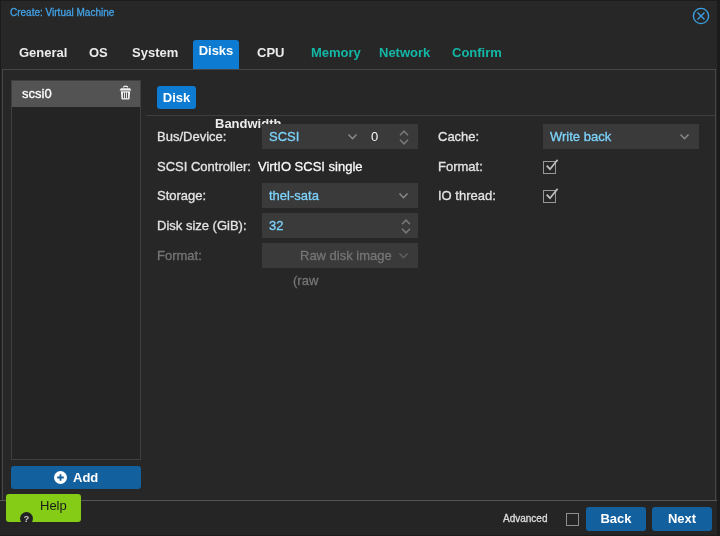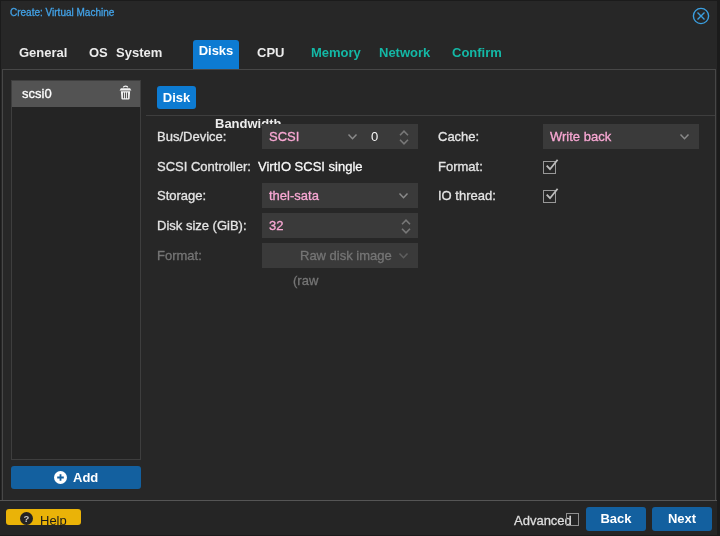--- a/index.html
+++ b/index.html
@@ -14,45 +14,45 @@
 .body-panel { position:absolute; left:2px; top:69px; width:714px; height:431px; border:1px solid #474747; border-bottom:none; background:#272727; }
 .listbox { position:absolute; left:11px; top:80px; width:130px; height:380px; border:1px solid #3e3e3e; background:#242424; }
 .selrow { position:absolute; left:12px; top:81px; width:128px; height:26px; background:#535353; color:#ffffff; font-size:13px; line-height:26px; }
 .selrow span { margin-left:10px; }
 .addbtn { position:absolute; left:11px; top:466px; width:130px; height:23px; background:#13609f; border-radius:3px; color:#fff; font-size:13px; font-weight:bold; text-align:center; line-height:23px; }
 .innertab { position:absolute; left:157px; top:86px; width:39px; height:23px; background:#0d7bd2; border-radius:3px; color:#fff; font-size:13px; font-weight:bold; text-align:center; line-height:23px; }
 .bandw { position:absolute; left:215px; top:90px; font-size:13px; font-weight:bold; color:#ececec;margin-top:26px; }
 .sep { position:absolute; left:146px; top:115px; width:569px; height:1px; background:#3e3e3e; }
 .lbl { position:absolute; font-size:13px; color:#e4e4e4; line-height:25px; height:25px; }
 .lbl.dis { color:#757575; }
-.field { position:absolute; width:156px; height:25px; background:#3a3a3a; color:#f9a8d4; font-size:13px; line-height:25px; }
+.field { position:absolute; width:156px; height:25px; background:#3a3a3a; color:#7dd3fc; font-size:13px; line-height:25px; }
 .field .txt { margin-left:7px; }
 .field.dis { color:#757575;padding-left:31px; }
 .plain { position:absolute; font-size:13px; color:#f7f7f7; line-height:25px; }
 .chk { position:absolute; width:13px; height:13px; border:1px solid #989898; background:transparent; }
 .footer { position:absolute; left:0px; top:500px; width:717px; height:35px; background:#252525; }
-.helpbtn { position:absolute; left:6px; top:509px; width:75px; height:16px; background:#eab308; border-radius:3px; }
+.helpbtn { position:absolute; left:6px; top:494px; width:75px; height:28px; background:#84cc16; border-radius:3px; }
 .helpbtn span { position:absolute; left:34px; top:4px; font-size:13px; color:#1b1b1b; }
-.advlbl { position:absolute; left:514px; top:513px; font-size:13px; color:#dddddd; }
+.advlbl { position:absolute; left:503px; top:513px; font-size:10px; color:#dddddd; }
 .btn { position:absolute; top:507px; width:60px; height:24px; background:#13609f; border-radius:3px; color:#fff; font-size:13px; font-weight:bold; text-align:center; line-height:24px; }
 svg { position:absolute; display:block; }
 </style>
 </head>
 <body>
 <div class="win"></div>
 <div class="title">Create: Virtual Machine</div>
 
 <svg class="abs" style="left:692px;top:7px" width="18" height="18" viewBox="0 0 18 18">
   <circle cx="9" cy="9" r="7.6" fill="none" stroke="#3b9fe0" stroke-width="1.4"></circle>
   <path d="M5.5 5.5 L12.5 12.5 M12.5 5.5 L5.5 12.5" stroke="#3b9fe0" stroke-width="1.4" fill="none"></path>
 </svg>
 
 <span class="tabtxt" style="left:19px">General</span>
 <span class="tabtxt" style="left:89px">OS</span>
-<span class="tabtxt" style="left:116px">System</span>
+<span class="tabtxt" style="left:132px">System</span>
 <div class="tabpill">Disks</div>
 <span class="tabtxt" style="left:257px">CPU</span>
 <span class="tabtxt dis" style="left:311px">Memory</span>
 <span class="tabtxt dis" style="left:379px">Network</span>
 <span class="tabtxt dis" style="left:452px">Confirm</span>
 
 <div class="body-panel"></div>
 
 <div class="listbox"></div>
 <div class="selrow"><span>scsi0</span></div>

